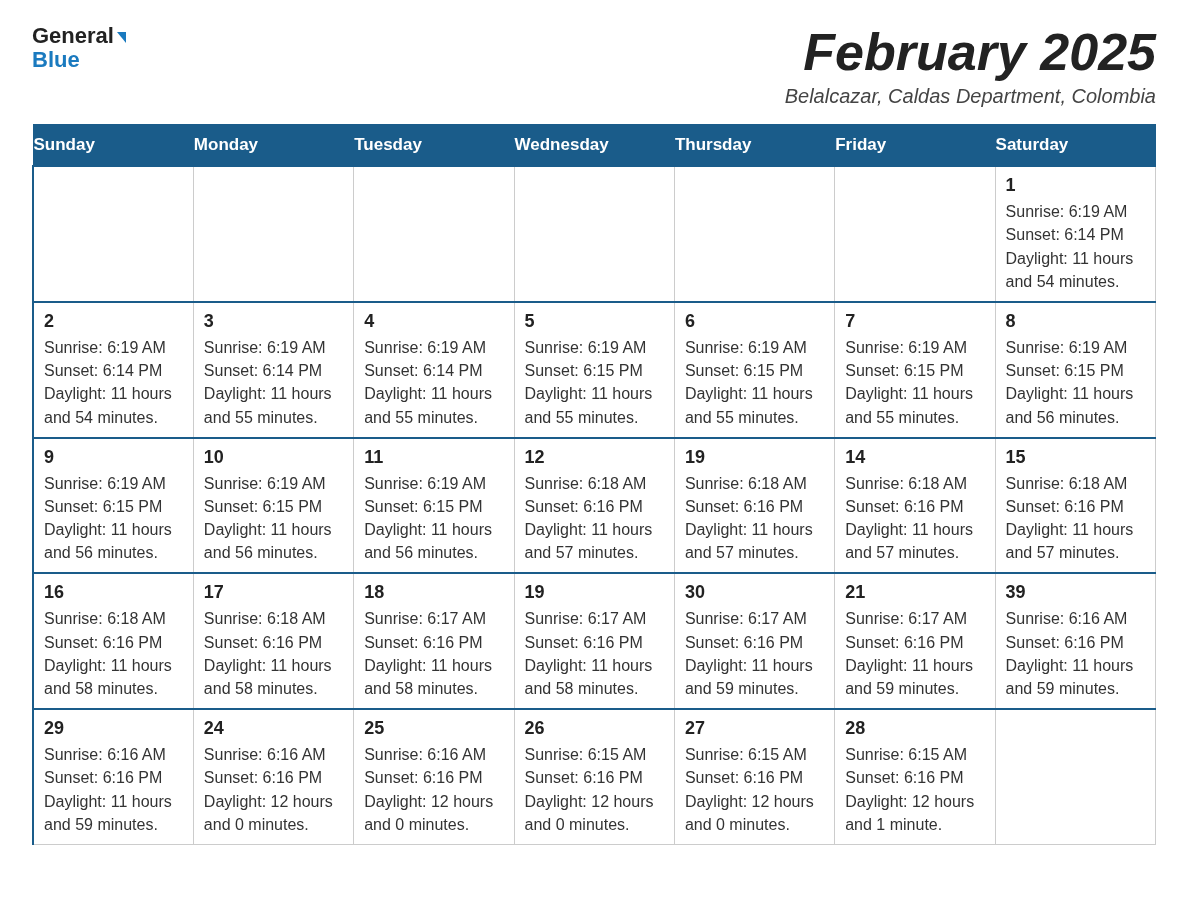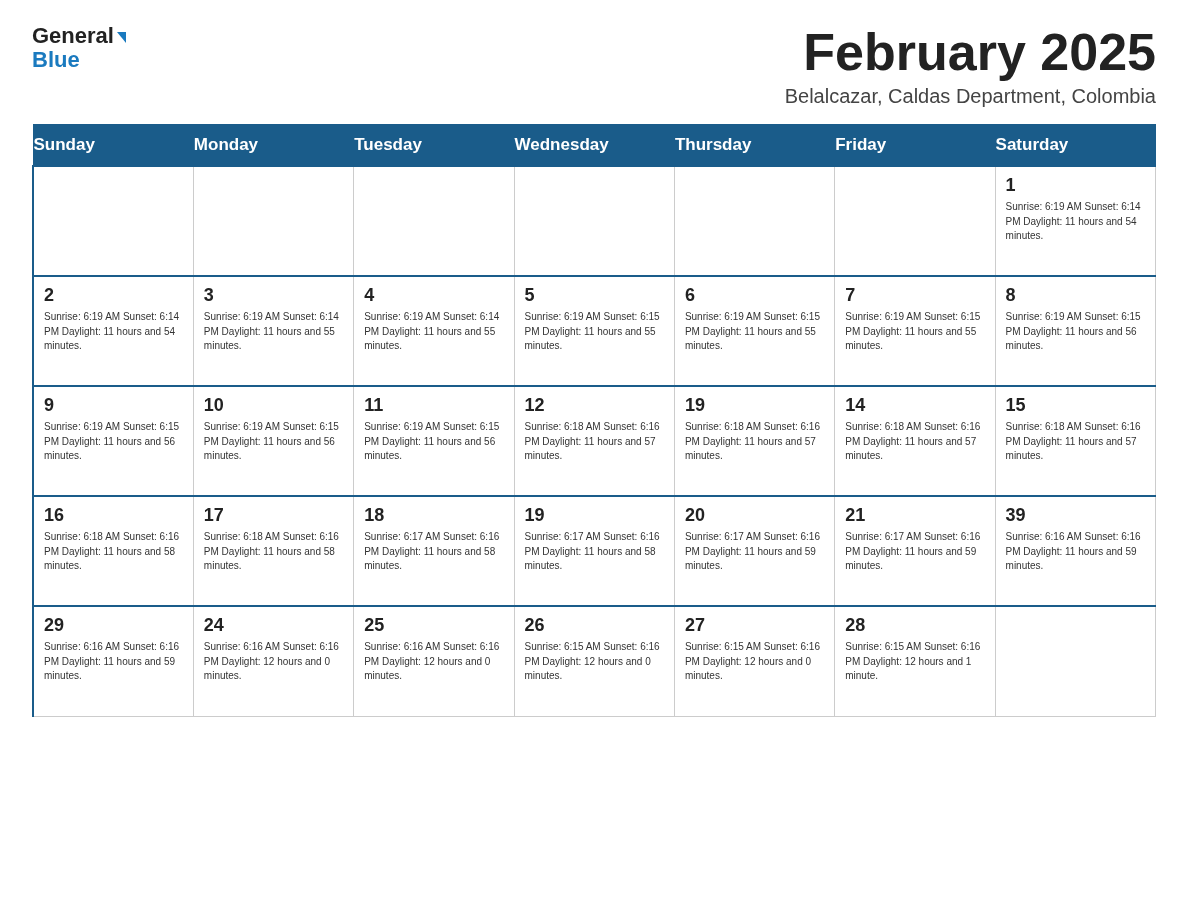--- a/index.html
+++ b/index.html
@@ -25,20 +25,21 @@
       font-size: 22px;
       font-weight: bold;
       color: #222;
       line-height: 1.1;
     }
     .logo-text span.blue {
       color: #1a7abf;
     }
     .title-area {
       text-align: right;
+      font-style: italic;
     }
     .calendar-title {
       font-size: 52px;
       font-weight: bold;
       color: #222;
       line-height: 1.1;
     }
     .calendar-subtitle {
       font-size: 20px;
       color: #444;
@@ -68,21 +69,21 @@
       height: 110px;
     }
     .day-number {
       font-size: 18px;
       font-weight: bold;
       color: #222;
       display: block;
       margin-bottom: 4px;
     }
     .day-info {
-      font-size: 10px;
+      font-size: 16px;
       color: #333;
       line-height: 1.45;
     }
     .empty-cell {
       background: #fff;
     }
     tbody tr td:first-child {
       border-left: 2px solid #1a5c8a;
     }
     tbody tr:first-child td {
@@ -265,21 +266,21 @@
 and 58 minutes.</div>
         </td>
         <td>
           <span class="day-number">19</span>
           <div class="day-info">Sunrise: 6:17 AM
 Sunset: 6:16 PM
 Daylight: 11 hours
 and 58 minutes.</div>
         </td>
         <td>
-          <span class="day-number">20</span>
+          <span class="day-number">30</span>
           <div class="day-info">Sunrise: 6:17 AM
 Sunset: 6:16 PM
 Daylight: 11 hours
 and 59 minutes.</div>
         </td>
         <td>
           <span class="day-number">21</span>
           <div class="day-info">Sunrise: 6:17 AM
 Sunset: 6:16 PM
 Daylight: 11 hours

